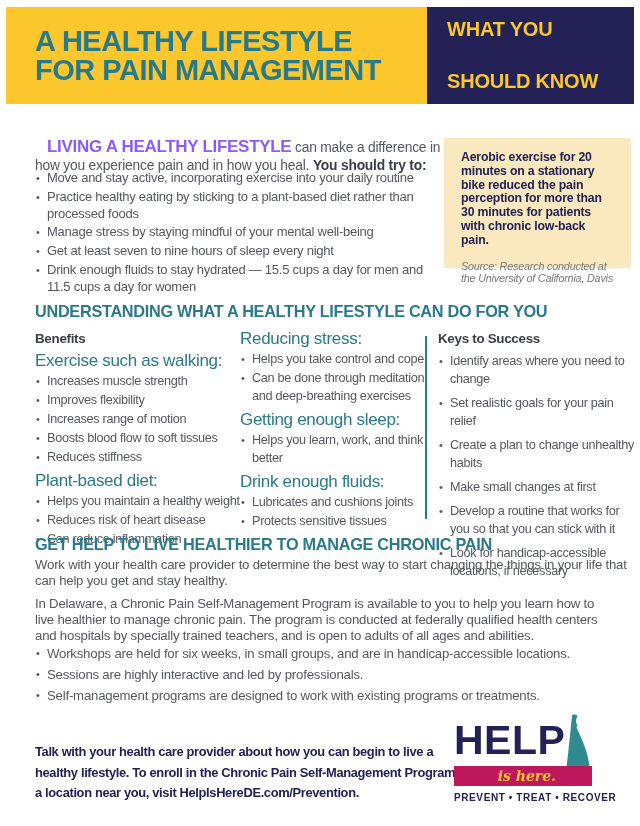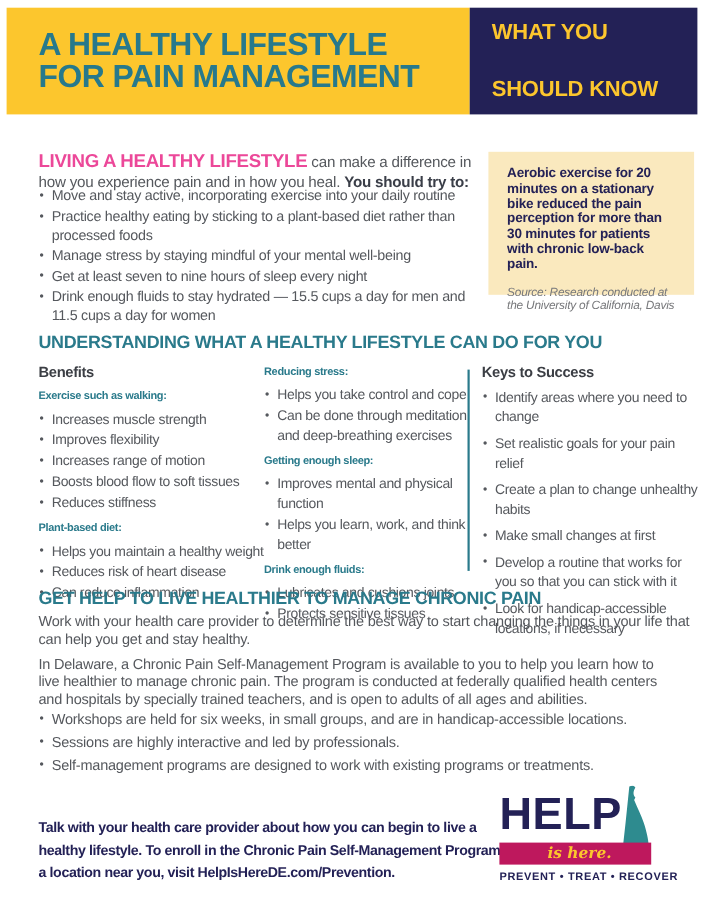--- a/index.html
+++ b/index.html
@@ -16,21 +16,21 @@
     justify-content:center; padding-left:29px;
   }
   .header-title { color:#27798C; font-size:29px; font-weight:bold; line-height:29px; letter-spacing:-0.5px; }
   .header-right {
     width:207px; background:#232156; display:flex; flex-direction:column;
     justify-content:center; padding-left:20px; box-sizing:border-box;gap:27px;
   }
   .badge-line { color:#FCC62D; font-size:20px; font-weight:bold; line-height:25px; letter-spacing:-0.2px; }
 
   
-  .teal-h { color:#ec4899; font-weight:bold; }
+  .teal-h { color:#8b5cf6; font-weight:bold;margin-left:12px; }
   ul.b { list-style:none; margin:0; padding:0; }
   ul.b li { position:relative; padding-left:12px; }
   ul.b li::before { content:"•"; position:absolute; left:1px; top:0; font-size:11px; }
 
   
   .living-intro { position:absolute; left:35px; top:124px; width:415px; font-size:13.8px; line-height:18.5px; }
   .living-intro .lead { font-size:17px; letter-spacing:-0.3px; }
   .living-intro .tryto { color:#3A3E48; font-weight:bold; }
   .living-list { position:absolute; left:35px; top:170px; width:412px; font-size:13px; line-height:16.8px; }
   .living-list li { margin-bottom:2px; letter-spacing:-0.25px; }
@@ -43,21 +43,21 @@
   .callout-source { margin:12px 0 0 0; color:#77787B; font-style:italic; font-size:10.8px; line-height:12.8px; }
 
   
   .h2 { position:absolute; left:35px; margin:0; color:#2A7A8B; font-size:16.3px; font-weight:bold; letter-spacing:-0.3px; white-space:nowrap; }
   #h-understanding { top:302px; }
   .col { position:absolute; top:330px; font-size:12.7px; line-height:18px; letter-spacing:-0.3px; }
   .col1 { left:35px;  width:206px; }
   .col2 { left:240px; width:188px; }
   .col3 { left:438px; width:200px; }
   .col-header { color:#3B3E44; font-weight:bold; font-size:13.4px; margin:0 0 4px 0; }
-  .group-title { color:#2A7A8B; font-weight:bold; font-size:10px; margin:6px 0 2px 0; }
+  .group-title { color:#2A7A8B; font-weight:normal; font-size:17px; margin:6px 0 2px 0; }
   .group-title.first { margin-top:0; }
   .col ul.b li { margin-bottom:1px; }
   .col3 ul.b li { margin-bottom:6px; }
   .col-divider { position:absolute; left:425px; top:336px; width:2px; height:183px; background:#2A7A8B; }
 
   
   #h-gethelp { top:535px; }
   .gh-p { position:absolute; left:35px; margin:0; font-size:13.2px; line-height:15.8px; }
   #gh-p1 { top:557px; width:592px; }
   #gh-p2 { top:596px; width:572px; }
@@ -145,21 +145,20 @@
   </div>
 
   <div class="col col2">
     <div class="group-title first">Reducing stress:</div>
     <ul class="b">
       <li>Helps you take control and cope</li>
       <li>Can be done through meditation and deep-breathing exercises</li>
     </ul>
     <div class="group-title">Getting enough sleep:</div>
     <ul class="b">
-      <li>Improves mental and physical function</li>
       <li>Helps you learn, work, and think better</li>
     </ul>
     <div class="group-title">Drink enough fluids:</div>
     <ul class="b">
       <li>Lubricates and cushions joints</li>
       <li>Protects sensitive tissues</li>
     </ul>
   </div>
 
   <div class="col-divider"></div>

